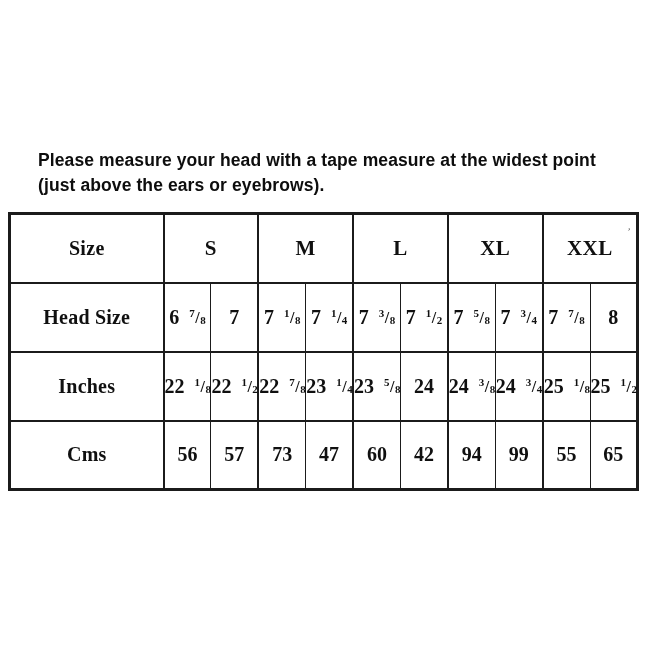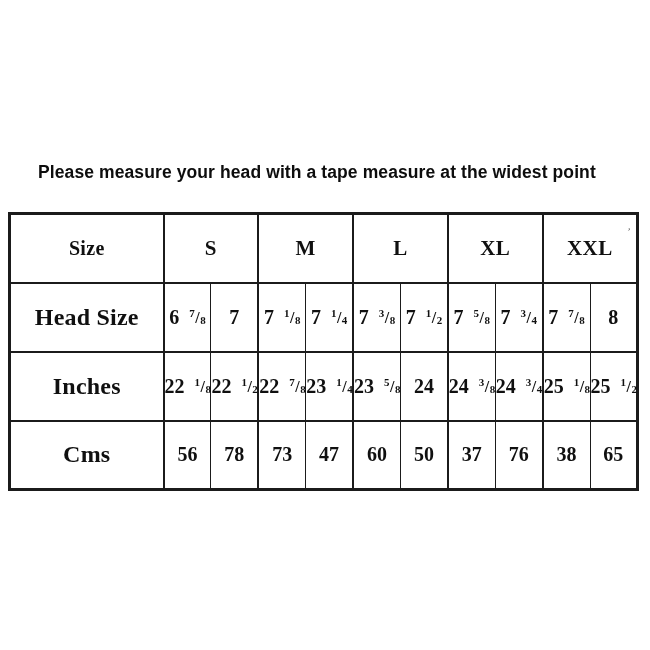--- a/index.html
+++ b/index.html
@@ -7,21 +7,21 @@
     width: 650px; height: 650px;
     background: #ffffff;
     position: relative;
     overflow: hidden;
     font-family: "Liberation Serif", serif;
   }
   .page { position: absolute; inset: 0; background: #ffffff; }
 
   .intro {
     position: absolute;
-    left: 38px; top: 160px;
+    left: 38px; top: 148px;
     font-family: "Liberation Sans", sans-serif;
     font-weight: bold;
     font-size: 17.5px;
     line-height: 25px;
     color: #0d0d0d;
     white-space: nowrap;
     letter-spacing: 0.1px;
   }
 
   table.sizechart {
@@ -38,21 +38,21 @@
   table.sizechart th, table.sizechart td {
     border: 2px solid #1b1b1b;
     text-align: center;
     vertical-align: middle;
     padding: 0;
     font-weight: bold;
   }
   col.c-label { width: 154px; }
   th.hdr-label { font-size: 20px; letter-spacing: 0.3px; }
   th.grp { font-size: 21px; letter-spacing: 0.5px; }
-  th.lbl { font-size: 24px; letter-spacing: 0.2px; }
+  th.lbl { font-size: 20px; letter-spacing: 0.2px; }
   td.val { font-size: 20px; }
   
   td.val.even { border-right-width: 1px; }
   td.val.odd  { border-left-width: 1px; }
 
   .fr { margin-left: 10px; white-space: nowrap; letter-spacing: 0; }
   .fr sup { font-size: 11px; vertical-align: 7px;  line-height: 0; }
   .fr .sl { font-size: 16px; vertical-align: 1px;  margin: 0 0.5px; }
   .fr sub { font-size: 11px; vertical-align: 0px;  line-height: 0; }
 
@@ -64,20 +64,21 @@
     transform: rotate(12deg);
   }
 </style>
 </head>
 <body>
 
 <div class="page">
 
   <div class="intro">
     <div>Please measure your head with a tape measure at the widest point</div>
+    <div>(just above the ears or eyebrows).</div>
   </div>
 
   <table class="sizechart">
     <colgroup>
         <col class="c-label">
         <col class="c-val">
         <col class="c-val">
         <col class="c-val">
         <col class="c-val">
         <col class="c-val">
@@ -120,28 +121,28 @@
           <td class="val even"><span class="w">23</span><span class="fr"><sup>5</sup><span class="sl">/</span><sub>8</sub></span></td>
           <td class="val odd"><span class="w">24</span></td>
           <td class="val even"><span class="w">24</span><span class="fr"><sup>3</sup><span class="sl">/</span><sub>8</sub></span></td>
           <td class="val odd"><span class="w">24</span><span class="fr"><sup>3</sup><span class="sl">/</span><sub>4</sub></span></td>
           <td class="val even"><span class="w">25</span><span class="fr"><sup>1</sup><span class="sl">/</span><sub>8</sub></span></td>
           <td class="val odd"><span class="w">25</span><span class="fr"><sup>1</sup><span class="sl">/</span><sub>2</sub></span></td>
         </tr>
         <tr>
           <th class="lbl">Cms</th>
           <td class="val even"><span class="w">56</span></td>
-          <td class="val odd"><span class="w">78</span></td>
+          <td class="val odd"><span class="w">57</span></td>
           <td class="val even"><span class="w">73</span></td>
           <td class="val odd"><span class="w">47</span></td>
           <td class="val even"><span class="w">60</span></td>
-          <td class="val odd"><span class="w">50</span></td>
-          <td class="val even"><span class="w">37</span></td>
-          <td class="val odd"><span class="w">76</span></td>
-          <td class="val even"><span class="w">38</span></td>
+          <td class="val odd"><span class="w">42</span></td>
+          <td class="val even"><span class="w">94</span></td>
+          <td class="val odd"><span class="w">99</span></td>
+          <td class="val even"><span class="w">55</span></td>
           <td class="val odd"><span class="w">65</span></td>
         </tr>
       </tbody>
   </table>
 
   <div class="speck">’</div>
 
 </div>
 
 </body></html>

